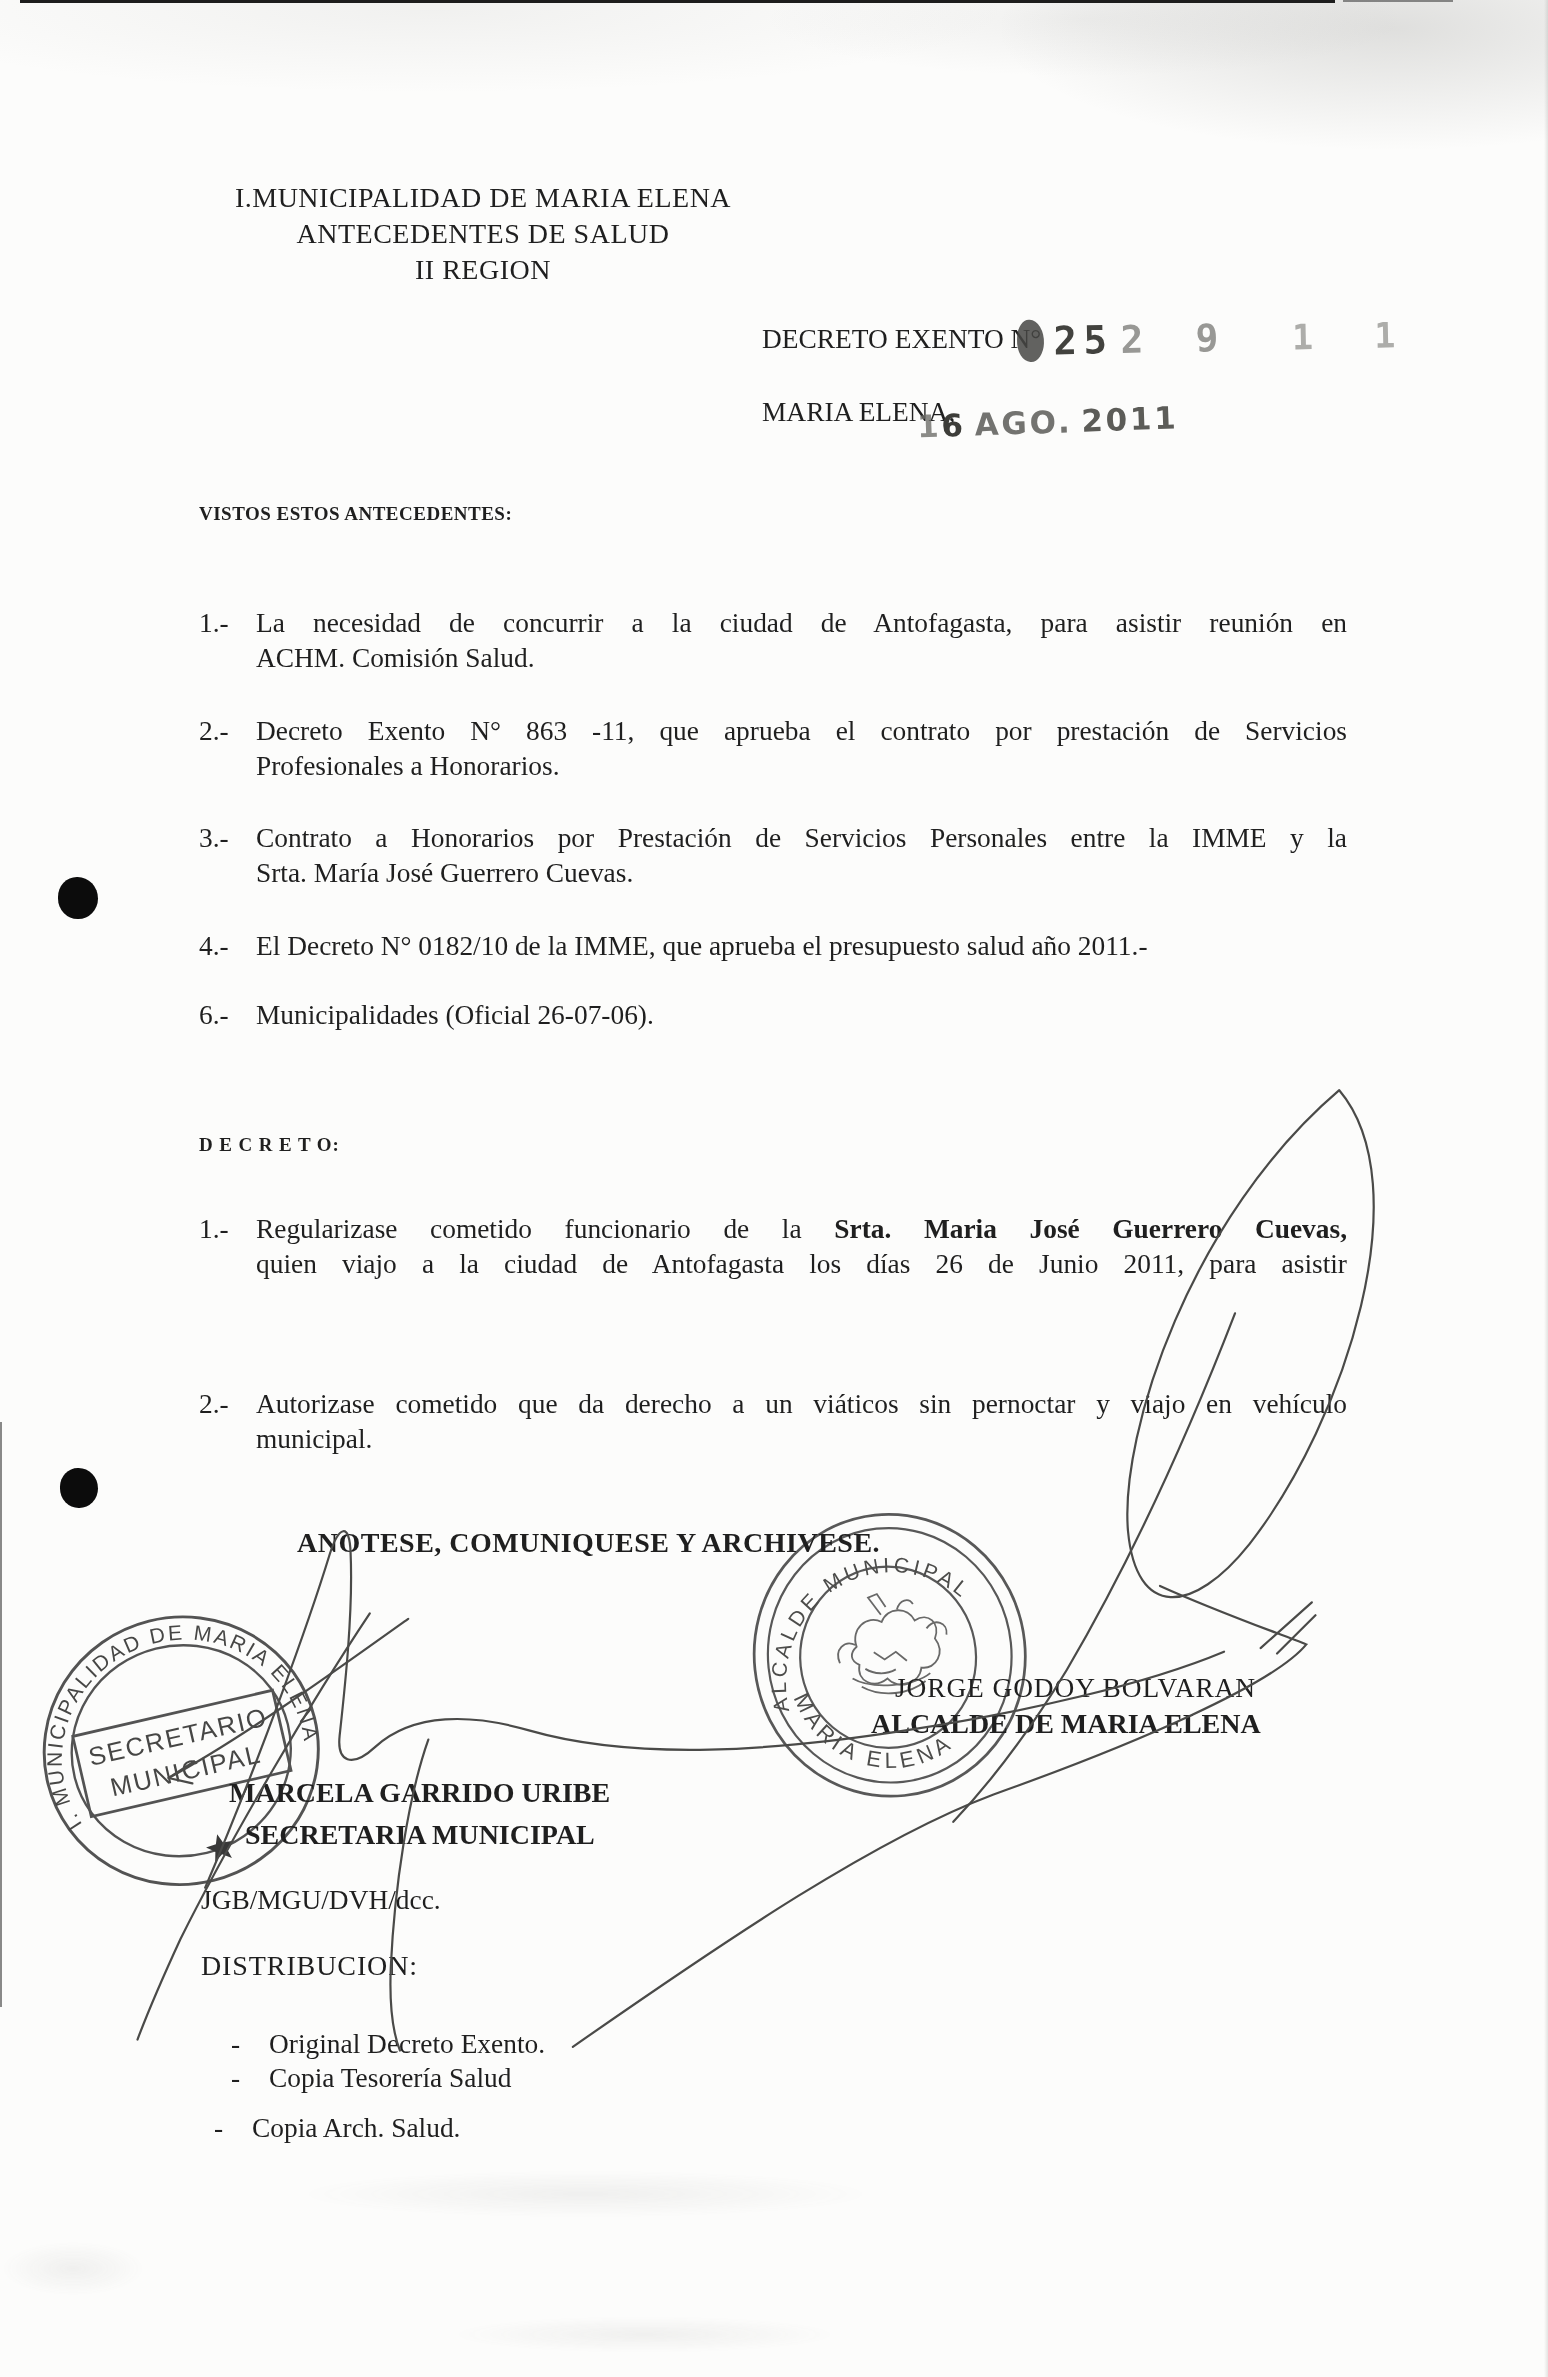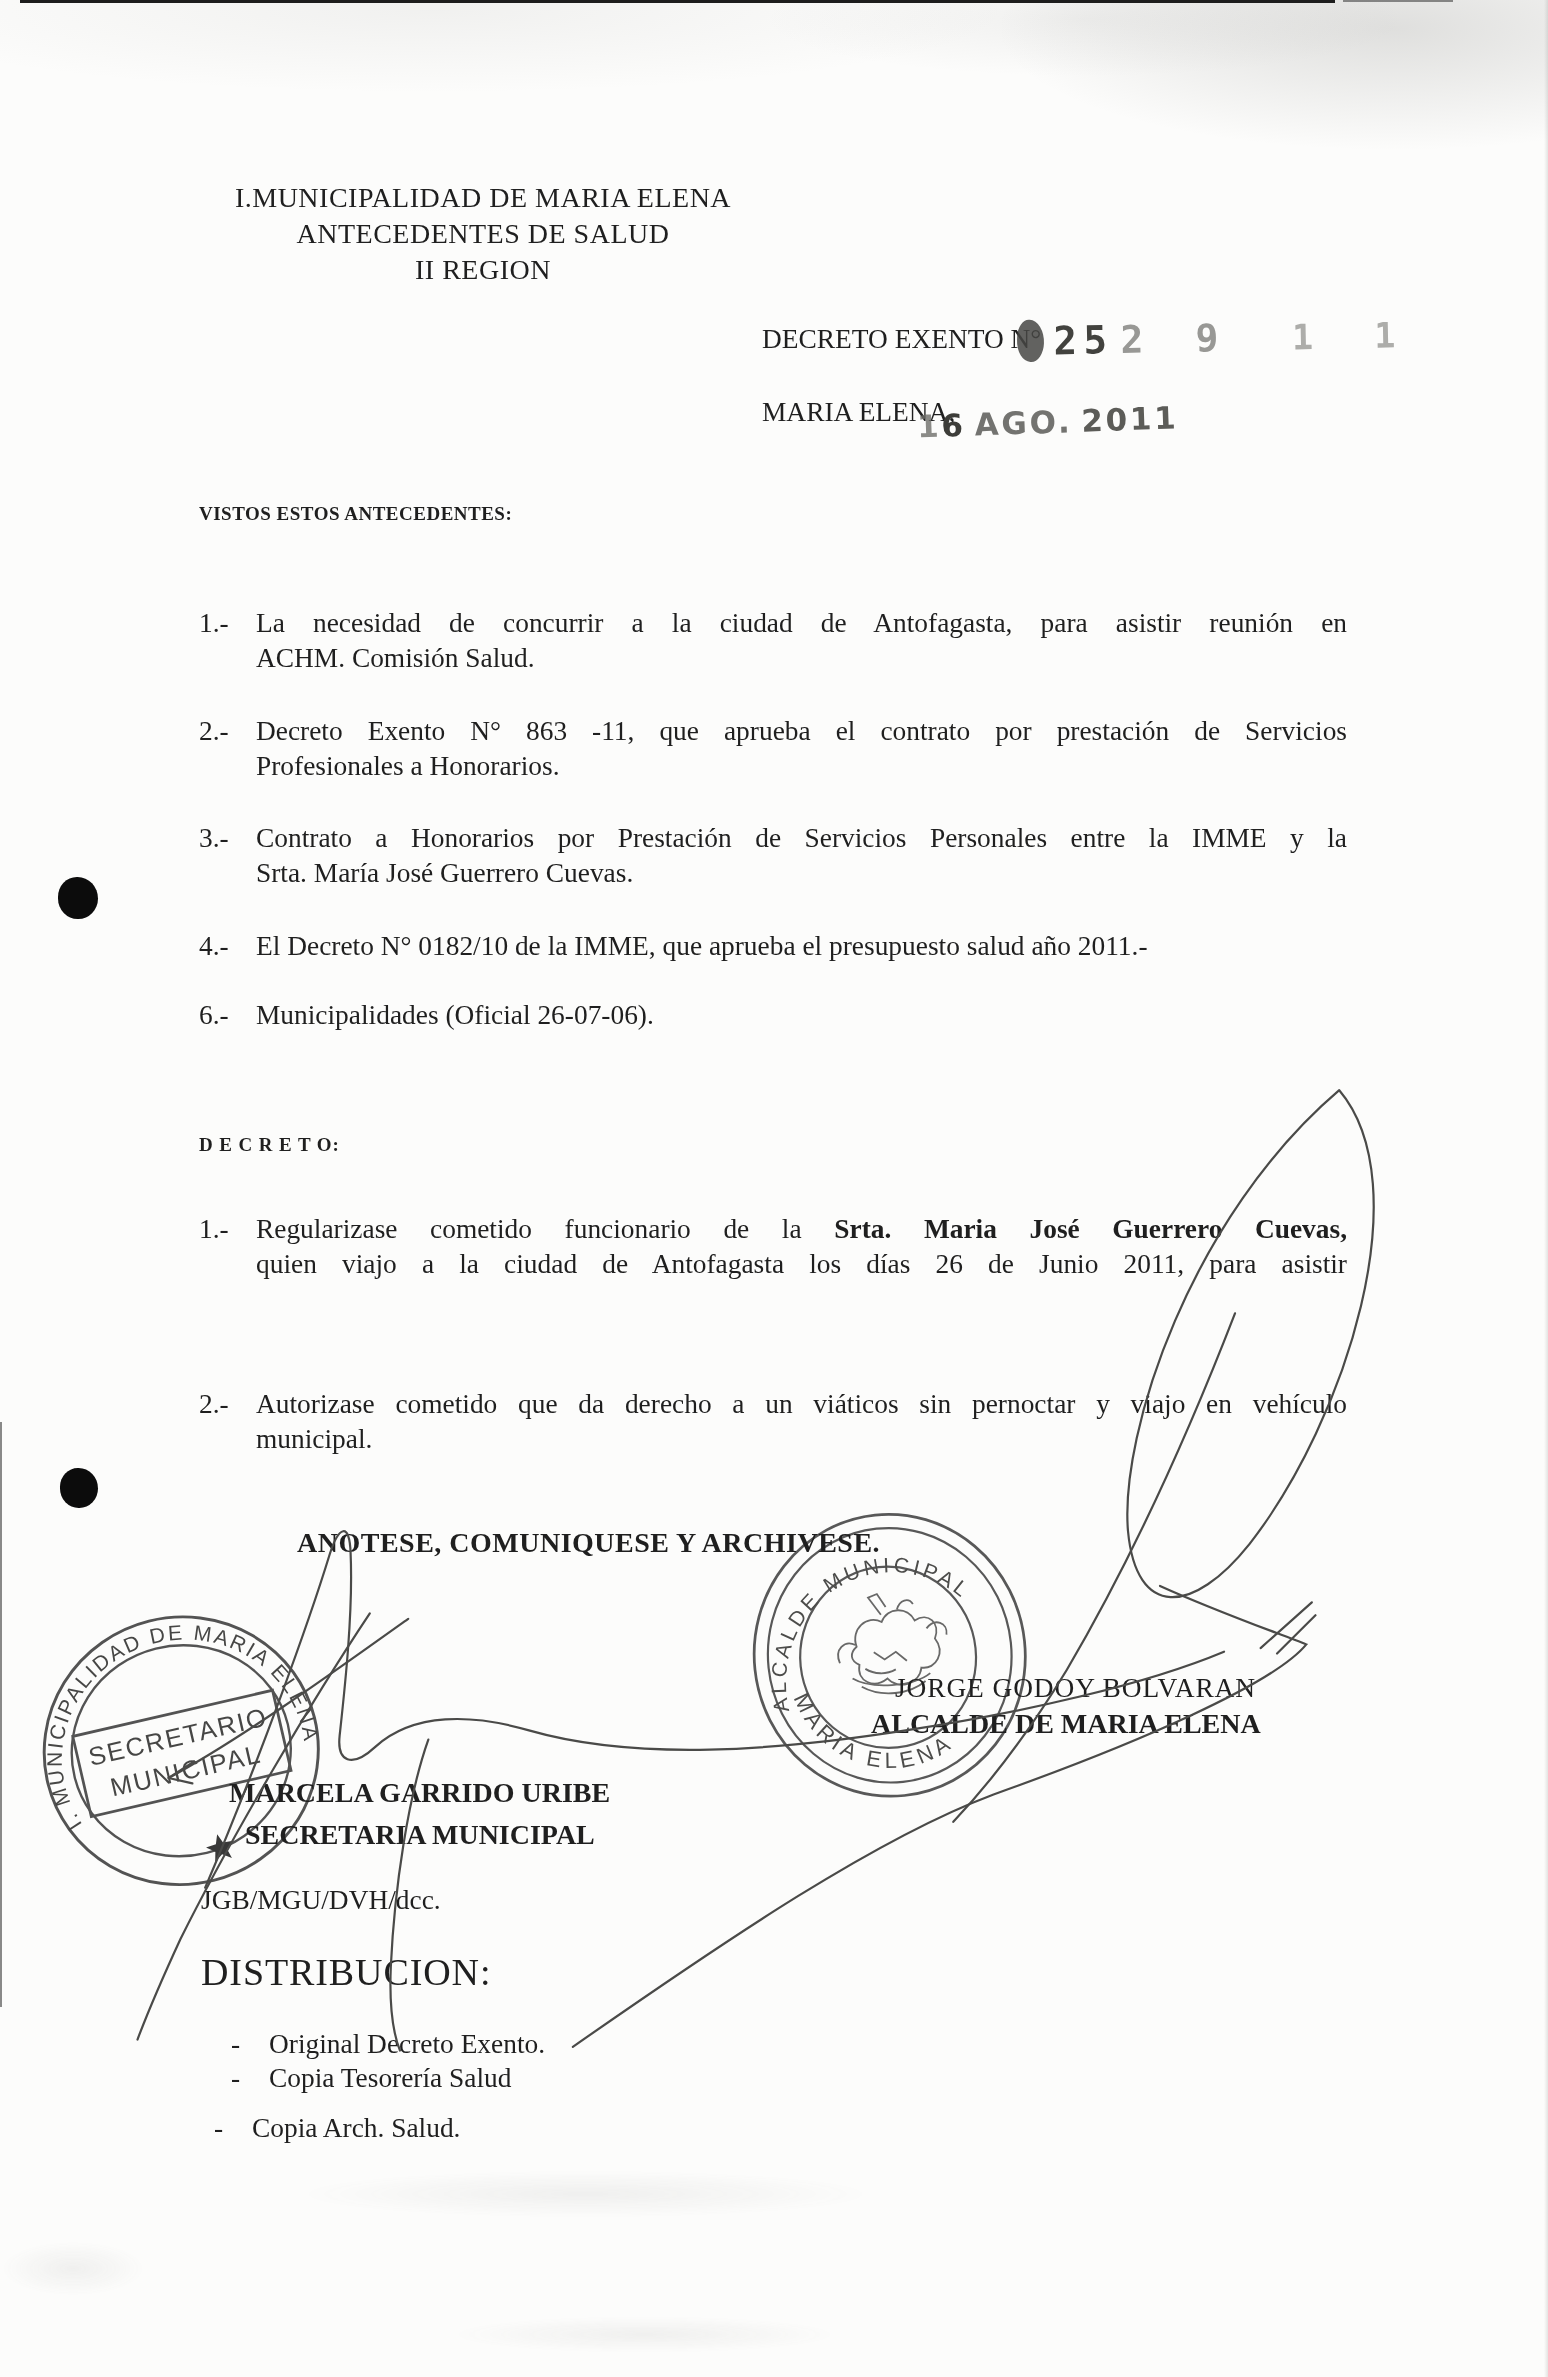--- a/index.html
+++ b/index.html
@@ -186,21 +186,21 @@
 
   <div class="abs b" style="left:297px;top:1527px;font-size:28px;letter-spacing:0.5px;z-index:3;">ANOTESE, COMUNIQUESE Y ARCHIVESE.</div>
 
   <div class="name" style="left:895px;top:1673px;letter-spacing:0.9px;z-index:3;">JORGE GODOY  BOLVARAN</div>
   <div class="name b" style="left:871px;top:1708px;font-size:28px;z-index:3;">ALCALDE DE MARIA ELENA</div>
 
   <div class="name b" style="left:229px;top:1777px;font-size:28px;z-index:3;">MARCELA GARRIDO URIBE</div>
   <div class="name b" style="left:245px;top:1812px;font-size:28px;z-index:3;margin-top:7px;">SECRETARIA MUNICIPAL</div>
 
   <div class="abs lbl30" style="left:201px;top:1883px;z-index:3;">JGB/MGU/DVH/dcc.</div>
-  <div class="abs" style="left:201px;top:1950px;font-size:38px;letter-spacing:0.9px;z-index:3;">DISTRIBUCION:</div>
+  <div class="abs" style="left:201px;top:1950px;font-size:28px;letter-spacing:0.9px;z-index:3;">DISTRIBUCION:</div>
 
   <div class="abs lbl30" style="left:231px;top:2027px;">
     <span>-</span>
     <span style="margin-left:22px;">Original Decreto Exento.</span>
   </div>
   <div class="abs lbl30" style="left:231px;top:2061px;">
     <span>-</span>
     <span style="margin-left:22px;">Copia Tesorería Salud</span>
   </div>
   <div class="abs lbl30" style="left:214px;top:2095px;margin-top:16px;">

